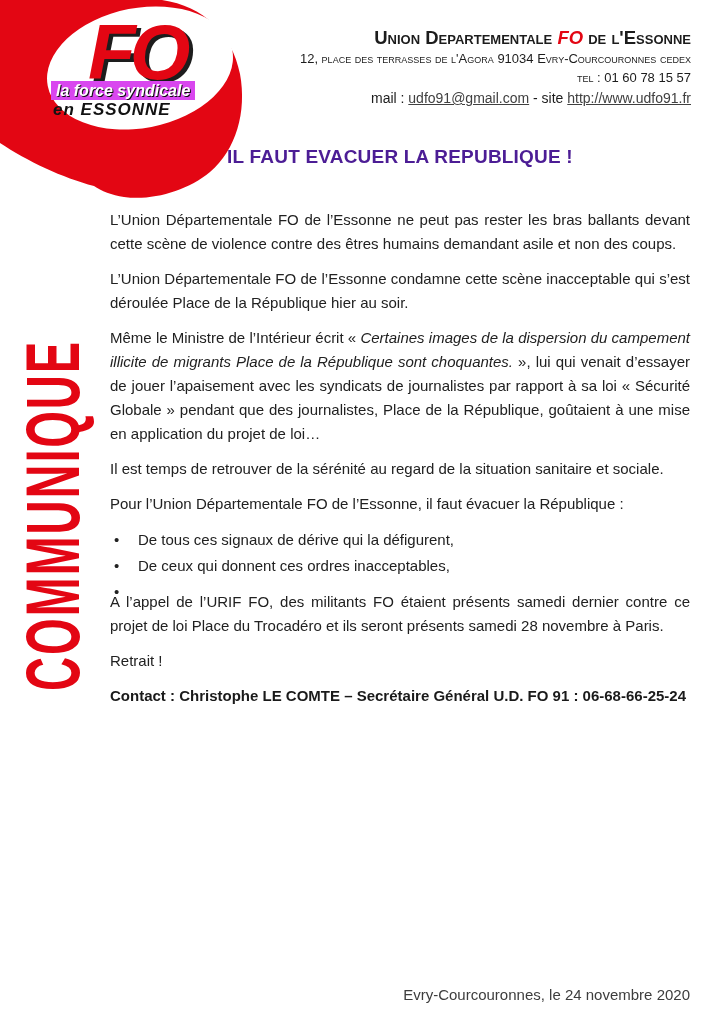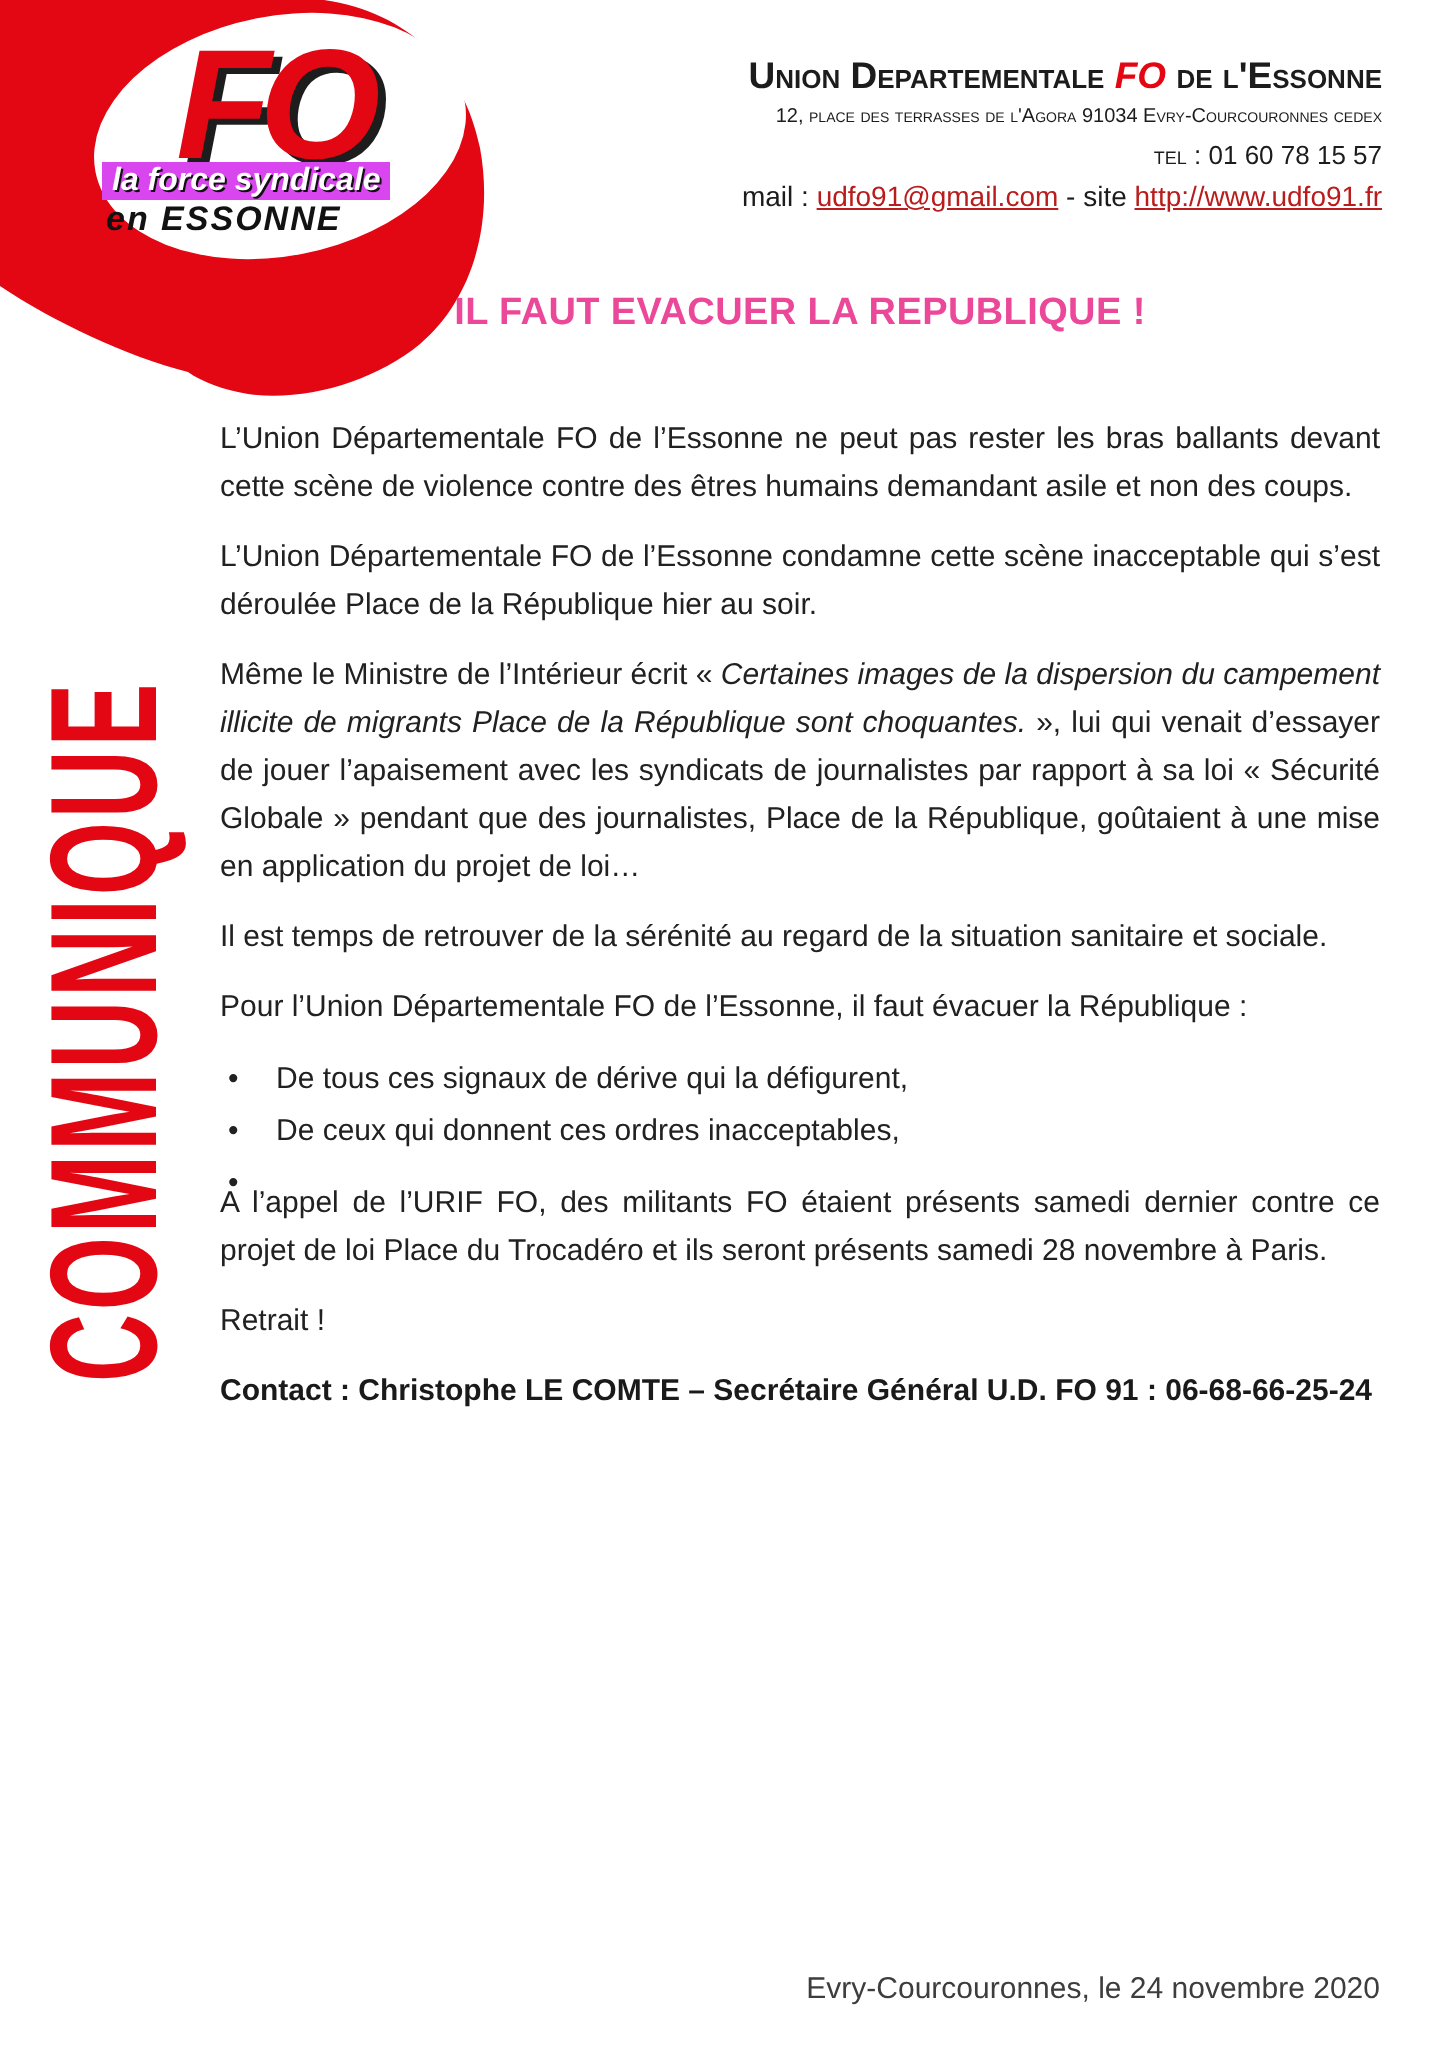--- a/index.html
+++ b/index.html
@@ -29,29 +29,29 @@
   .logo-region {
     position:absolute; left:53px; top:101px;
     color:#121212; font-size:17px; line-height:18px;
     font-weight:bold; font-style:italic; letter-spacing:1px; white-space:nowrap;
   }
 
   
   .header { position:absolute; top:26px; right:36px; text-align:right; }
   .header-org  { font-variant:small-caps; font-weight:bold; font-size:18.5px; line-height:23px; color:#1c1c1c; }
   .header-org .fo { color:#e30613; font-style:italic; }
-  .header-addr { font-variant:small-caps; font-size:10px; line-height:19px; color:#1c1c1c; }
+  .header-addr { font-variant:small-caps; font-size:13px; line-height:19px; color:#1c1c1c; }
   .header-tel  { font-variant:small-caps; font-size:13px; line-height:19px; color:#1c1c1c; }
   .header-mail { font-size:14px; line-height:22px; color:#1c1c1c; }
-  .header-mail a { color:#b91c1c; text-decoration:underline; cursor:pointer; }
+  .header-mail a { color:#404040; text-decoration:underline; cursor:pointer; }
 
   
   .doc-title {
     position:absolute; top:146px; left:110px; width:580px;
-    text-align:center; color:#ec4899; font-weight:bold; font-size:19px;
+    text-align:center; color:#4c1d95; font-weight:bold; font-size:19px;
     letter-spacing:0.2px;
   }
 
   
   .communique {
     position:absolute; left:21px; top:691px;
     transform-origin:0 0;
     transform:rotate(-90deg) scaleX(0.62);
     font-size:76px; line-height:0.84; font-weight:bold;
     color:#e30613; letter-spacing:3px; white-space:nowrap;

